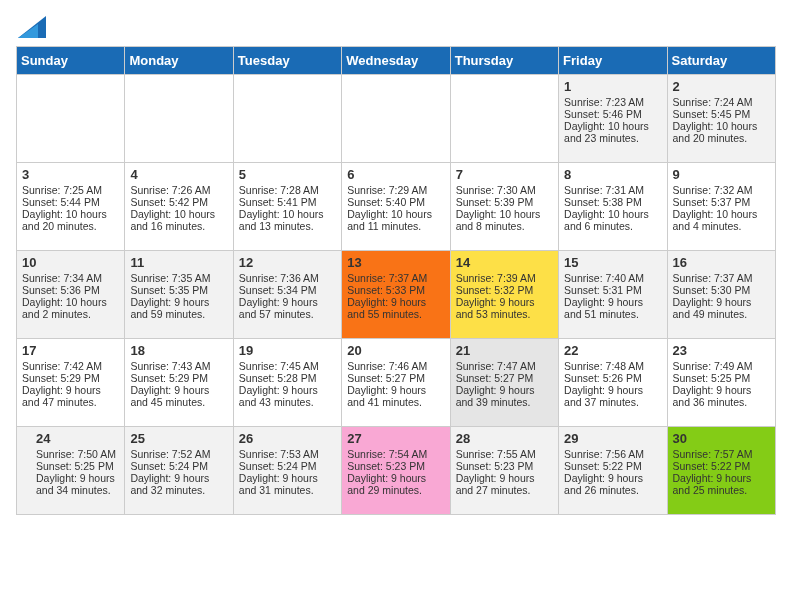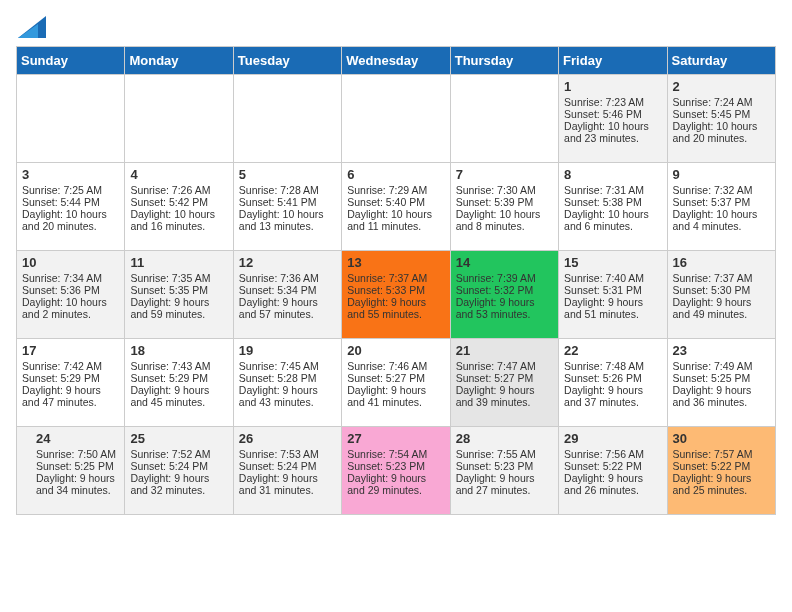--- a/index.html
+++ b/index.html
@@ -199,21 +199,21 @@
           <div>Sunrise: 7:36 AM</div>
           <div>Sunset: 5:34 PM</div>
           <div>Daylight: 9 hours and 57 minutes.</div>
         </td>
         <td style="background-color: #f97316;">
           <span class="day-number">13</span>
           <div>Sunrise: 7:37 AM</div>
           <div>Sunset: 5:33 PM</div>
           <div>Daylight: 9 hours and 55 minutes.</div>
         </td>
-        <td style="background-color: #22c55e;">
+        <td style="background-color: #fde047;">
           <span class="day-number">14</span>
           <div>Sunrise: 7:39 AM</div>
           <div>Sunset: 5:32 PM</div>
           <div>Daylight: 9 hours and 53 minutes.</div>
         </td>
         <td style="background-color: rgb(242, 242, 242);">
           <span class="day-number">15</span>
           <div>Sunrise: 7:40 AM</div>
           <div>Sunset: 5:31 PM</div>
           <div>Daylight: 9 hours and 51 minutes.</div>
@@ -299,21 +299,21 @@
           <div>Sunrise: 7:55 AM</div>
           <div>Sunset: 5:23 PM</div>
           <div>Daylight: 9 hours and 27 minutes.</div>
         </td>
         <td style="background-color: rgb(242, 242, 242); margin-top: 9px;">
           <span class="day-number">29</span>
           <div>Sunrise: 7:56 AM</div>
           <div>Sunset: 5:22 PM</div>
           <div>Daylight: 9 hours and 26 minutes.</div>
         </td>
-        <td style="background-color: #fdba74;">
+        <td style="background-color: #84cc16;">
           <span class="day-number">30</span>
           <div>Sunrise: 7:57 AM</div>
           <div>Sunset: 5:22 PM</div>
           <div>Daylight: 9 hours and 25 minutes.</div>
         </td>
       </tr>
     </tbody>
 </table>
 
 </body></html>

